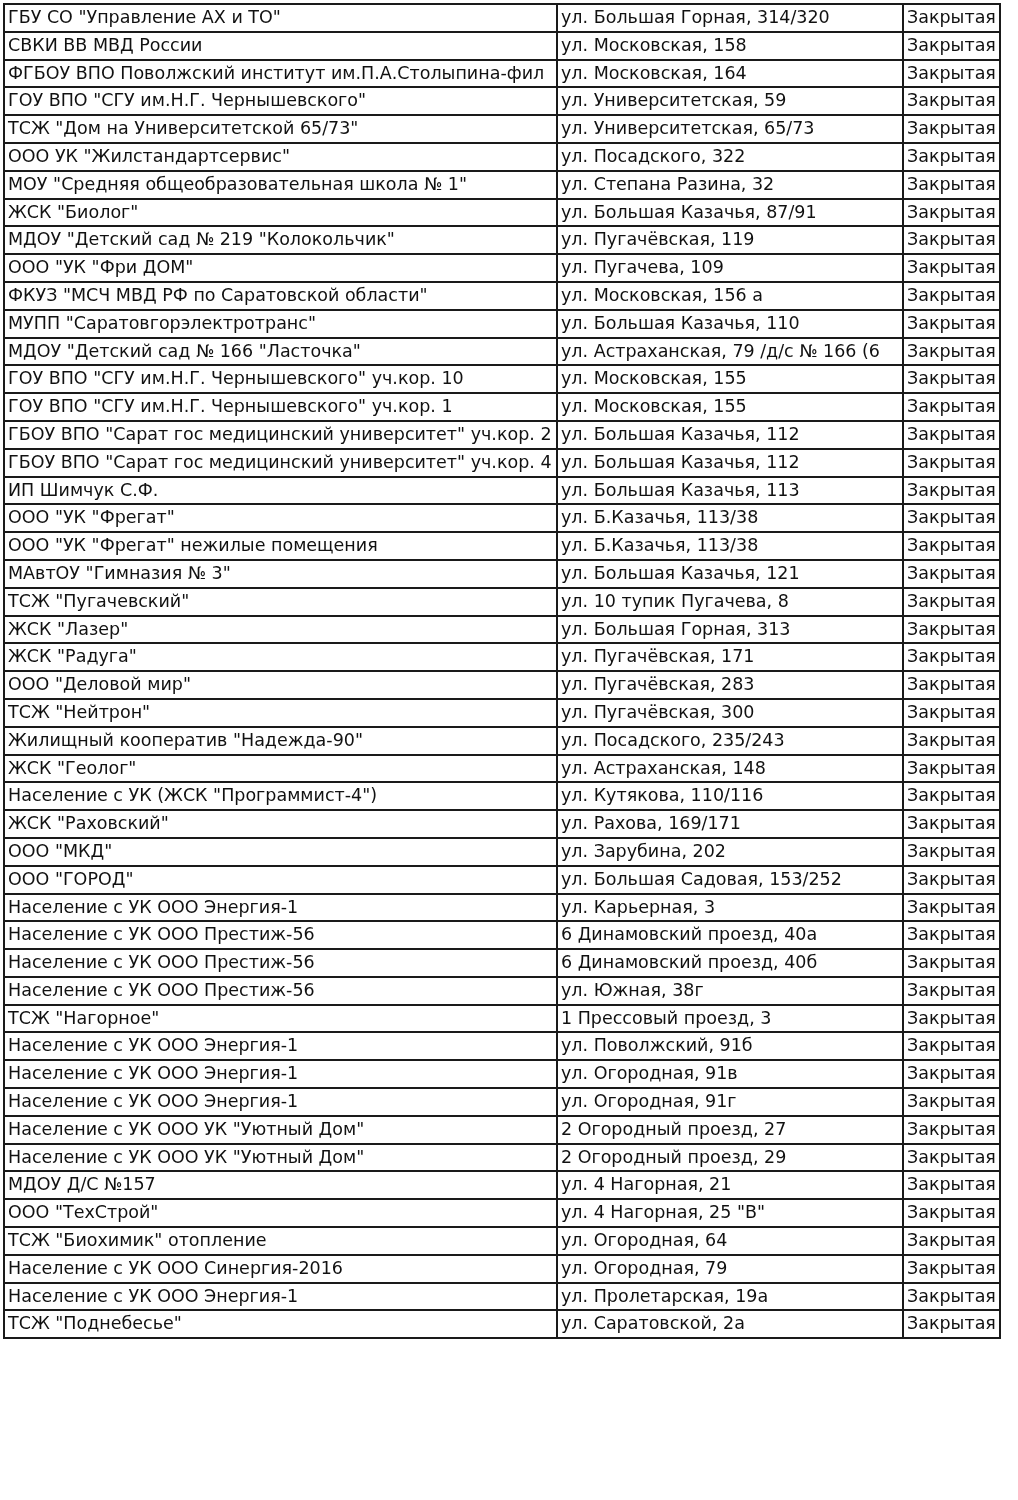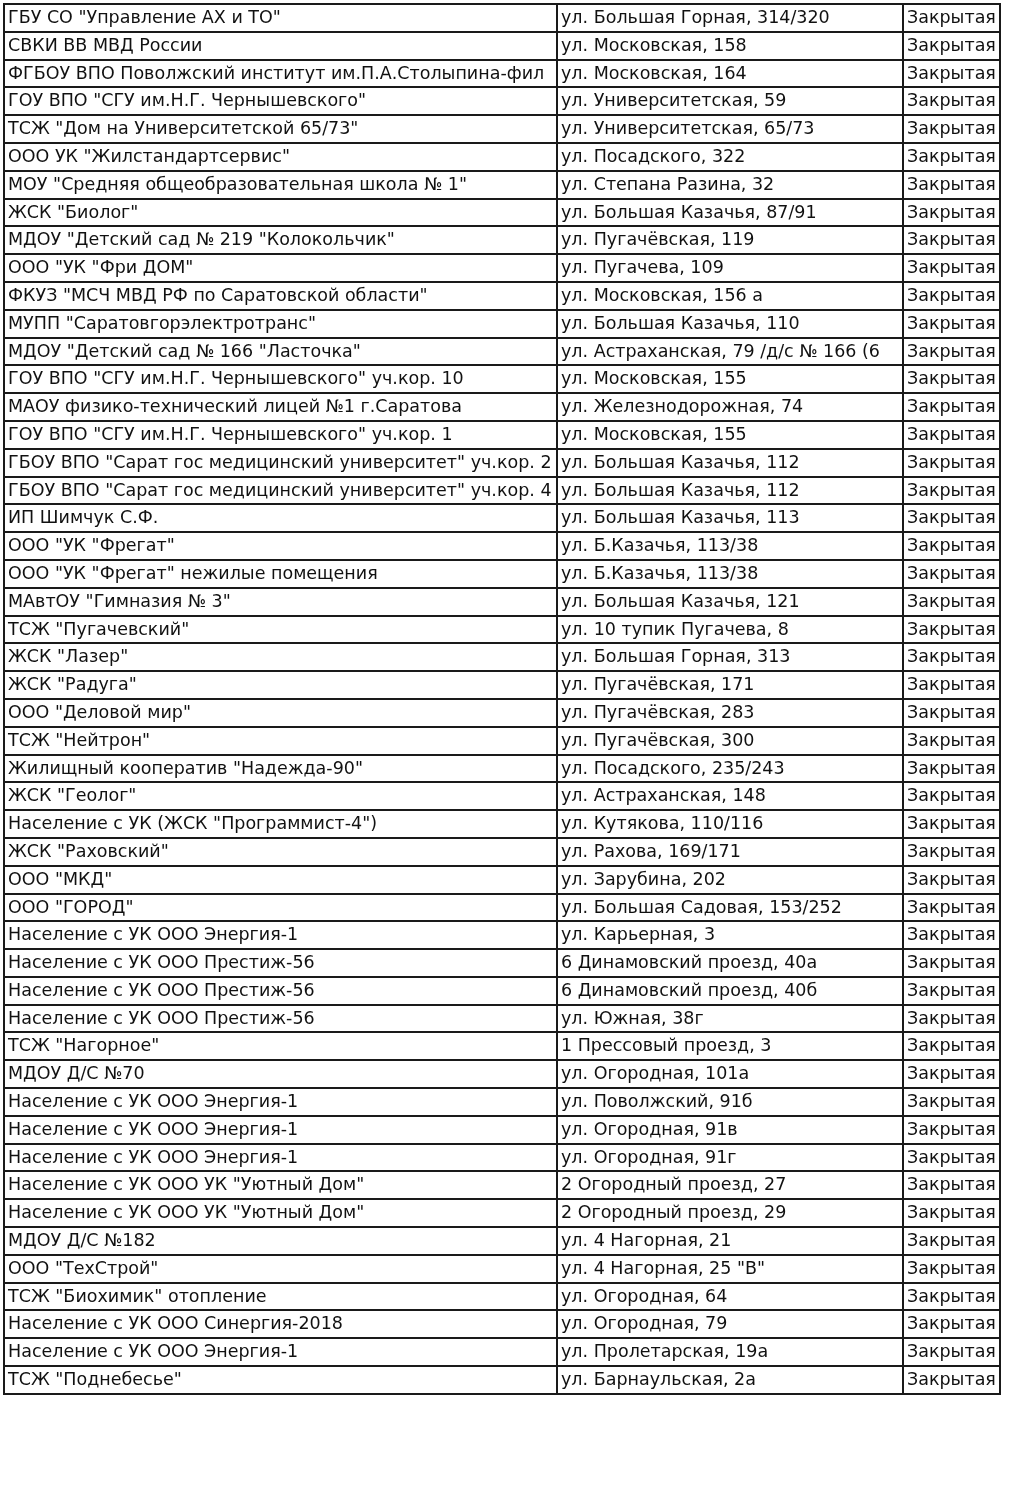--- a/index.html
+++ b/index.html
@@ -99,25 +99,20 @@
         <td>МДОУ "Детский сад № 166 "Ласточка"</td>
         <td>ул. Астраханская, 79  /д/с № 166 (6</td>
         <td>Закрытая</td>
       </tr>
       <tr>
         <td>ГОУ ВПО "СГУ им.Н.Г. Чернышевского" уч.кор. 10</td>
         <td>ул. Московская, 155</td>
         <td>Закрытая</td>
       </tr>
       <tr>
-        <td>МАОУ физико-технический лицей №1 г.Саратова</td>
-        <td>ул. Железнодорожная, 74</td>
-        <td>Закрытая</td>
-      </tr>
-      <tr>
         <td>ГОУ ВПО "СГУ им.Н.Г. Чернышевского" уч.кор. 1</td>
         <td>ул. Московская, 155</td>
         <td>Закрытая</td>
       </tr>
       <tr>
         <td>ГБОУ ВПО "Сарат гос медицинский университет" уч.кор. 2</td>
         <td>ул. Большая Казачья, 112</td>
         <td>Закрытая</td>
       </tr>
       <tr>
@@ -219,25 +214,20 @@
         <td>Население с УК ООО Престиж-56</td>
         <td>ул. Южная, 38г</td>
         <td>Закрытая</td>
       </tr>
       <tr>
         <td>ТСЖ "Нагорное"</td>
         <td>1 Прессовый проезд, 3</td>
         <td>Закрытая</td>
       </tr>
       <tr>
-        <td>МДОУ Д/С №70</td>
-        <td>ул. Огородная, 101а</td>
-        <td>Закрытая</td>
-      </tr>
-      <tr>
         <td>Население с УК ООО Энергия-1</td>
         <td>ул. Поволжский, 91б</td>
         <td>Закрытая</td>
       </tr>
       <tr>
         <td>Население с УК ООО Энергия-1</td>
         <td>ул. Огородная, 91в</td>
         <td>Закрытая</td>
       </tr>
       <tr>
@@ -249,43 +239,43 @@
         <td>Население с УК ООО УК "Уютный  Дом"</td>
         <td>2 Огородный проезд, 27</td>
         <td>Закрытая</td>
       </tr>
       <tr>
         <td>Население с УК ООО УК "Уютный  Дом"</td>
         <td>2 Огородный проезд, 29</td>
         <td>Закрытая</td>
       </tr>
       <tr>
-        <td>МДОУ Д/С №182</td>
+        <td>МДОУ Д/С №157</td>
         <td>ул. 4 Нагорная, 21</td>
         <td>Закрытая</td>
       </tr>
       <tr>
         <td>ООО "ТехСтрой"</td>
         <td>ул. 4 Нагорная, 25 "В"</td>
         <td>Закрытая</td>
       </tr>
       <tr>
         <td>ТСЖ "Биохимик" отопление</td>
         <td>ул. Огородная, 64</td>
         <td>Закрытая</td>
       </tr>
       <tr>
-        <td>Население с УК ООО Синергия-2018</td>
+        <td>Население с УК ООО Синергия-2016</td>
         <td>ул. Огородная, 79</td>
         <td>Закрытая</td>
       </tr>
       <tr>
         <td>Население с УК ООО Энергия-1</td>
         <td>ул. Пролетарская, 19а</td>
         <td>Закрытая</td>
       </tr>
       <tr>
         <td>ТСЖ "Поднебесье"</td>
-        <td>ул. Барнаульская, 2а</td>
+        <td>ул. Саратовской, 2а</td>
         <td>Закрытая</td>
       </tr>
     </tbody>
 </table>
 
 </body></html>

